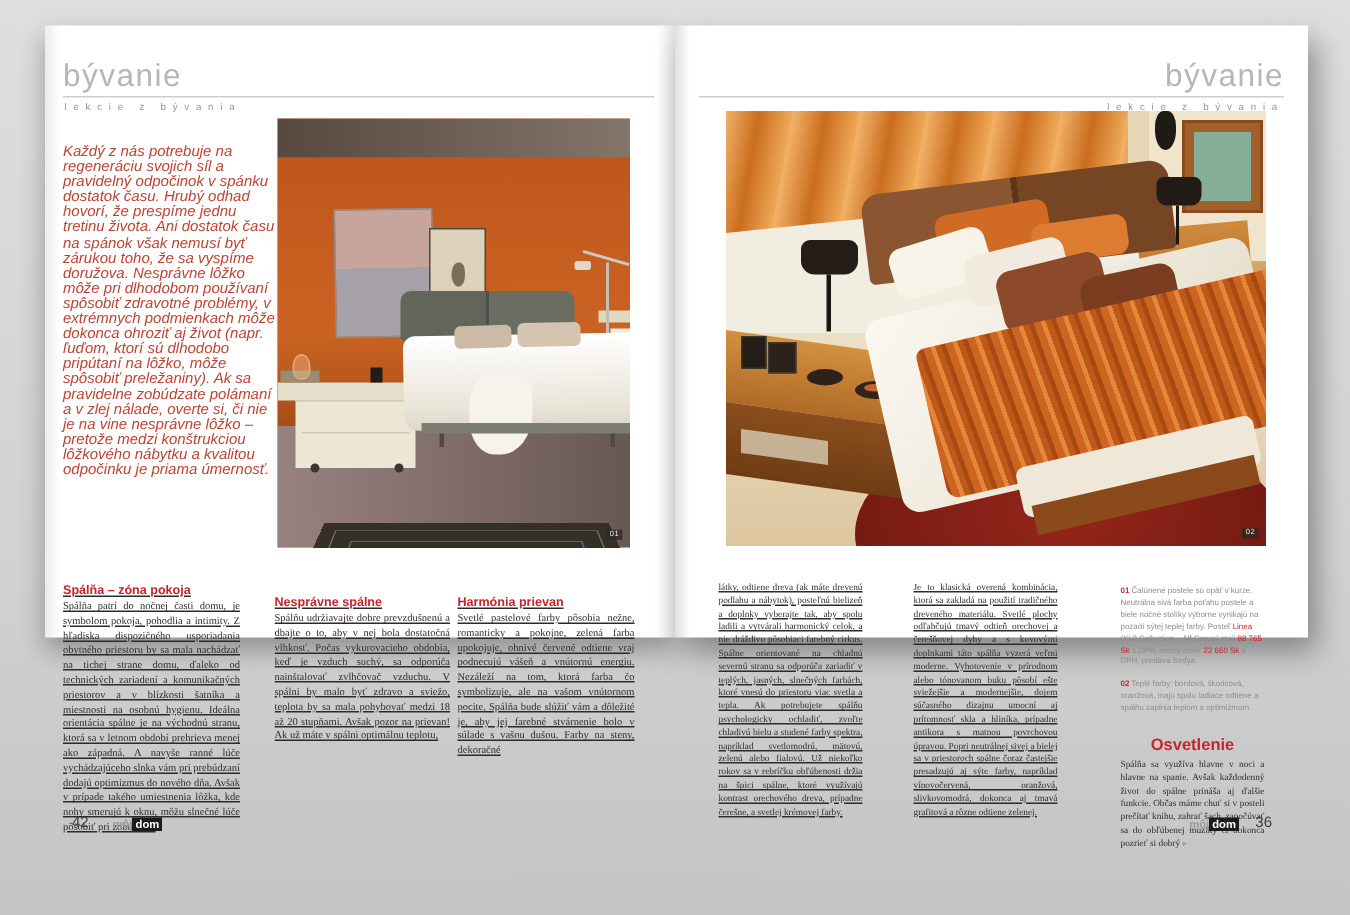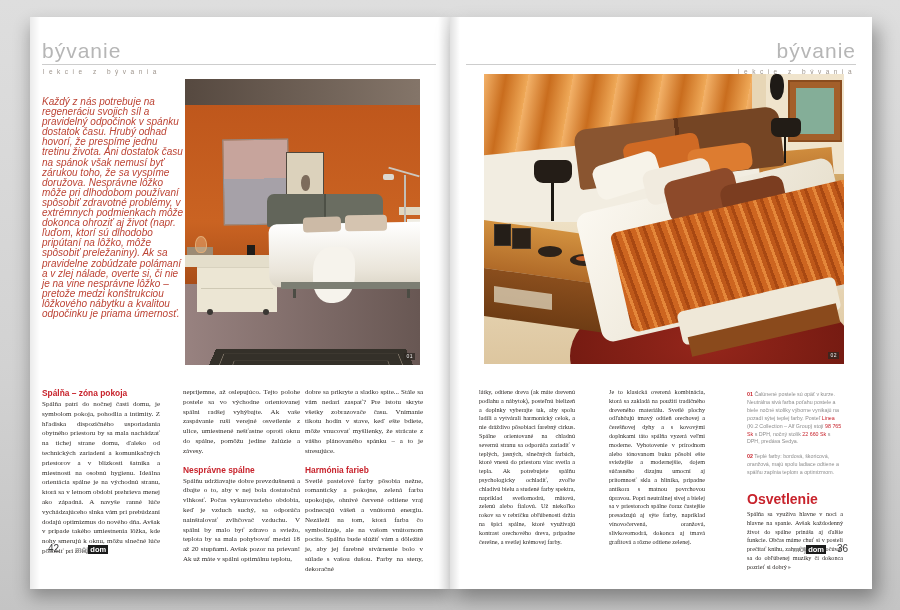--- a/index.html
+++ b/index.html
@@ -1,19 +1,19 @@
 <!DOCTYPE html>
 <html><head>
 <meta charset="utf-8">
 <style>
   html,body{margin:0;padding:0;background:#c9c9c9;}
   .stage{position:relative;width:900px;height:610px;overflow:hidden;
          background:linear-gradient(180deg,#dedede 0%,#d2d2d2 60%,#c4c4c4 100%);
          font-family:"Liberation Sans",sans-serif;}
-  .page{position:absolute;top:17px;height:572px;background:#fff;}
+  .page{position:absolute;top:17px;height:408px;background:#fff;}
   .page.left{left:30px;width:420px;box-shadow:0 8px 16px rgba(0,0,0,.30);}
   .page.right{left:450px;width:422px;box-shadow:6px 10px 18px rgba(0,0,0,.35);}
   .gutter-l{position:absolute;right:0;top:0;bottom:0;width:12px;
             background:linear-gradient(90deg,rgba(0,0,0,0),rgba(0,0,0,.10));}
   .gutter-r{position:absolute;left:0;top:0;bottom:0;width:10px;
             background:linear-gradient(90deg,rgba(0,0,0,.12),rgba(0,0,0,0));}
   .edge-l{position:absolute;left:0;top:0;bottom:0;width:10px;
             background:linear-gradient(90deg,rgba(0,0,0,.08),rgba(0,0,0,0));}
 
   .mag-title{position:absolute;top:22px;font-size:21px;line-height:23px;color:#b6b6b6;letter-spacing:1px;}
@@ -23,33 +23,33 @@
   .page.left .hrule{left:12px;right:14px;}
   .page.right .hrule{left:16px;right:16px;}
   .mag-sub{position:absolute;top:51px;font-size:6.5px;letter-spacing:4.5px;color:#9d948c;}
   .page.left .mag-sub{left:13px;}
   .page.right .mag-sub{right:16px;text-align:right;}
 
   .intro{position:absolute;left:12px;top:80px;width:143px;font-style:italic;
          font-size:10px;line-height:10.1px;color:#bc4334;}
 
   .bodycol{position:absolute;top:371px;font-family:"Liberation Serif",serif;
-           color:#2e2a27;text-align:justify;}
+           color:#2e2a27;text-align:justify;text-decoration:underline;}
   .page.left .bodycol{width:118px;font-size:7px;line-height:9.8px;}
   .page.right .bodycol{width:96px;font-size:6.2px;line-height:8.8px;}
   .colhead{font-family:"Liberation Sans",sans-serif;font-weight:bold;color:#c8232c;
            font-size:8.4px;line-height:10px;margin:0 0 2px 0;text-align:left;}
   .colhead.mt{margin-top:8px;}
   .bodycol p{margin:0;}
   .capcol{position:absolute;left:297px;top:374px;width:96px;}
   .caption{font-size:5.3px;line-height:7.9px;color:#8d8d8d;margin:0 0 7px 0;text-align:left;}
   .cap-num{color:#c8232c;font-weight:bold;}
   .cap-red{color:#c8232c;}
   .osv-head{font-family:"Liberation Sans",sans-serif;font-weight:bold;color:#c8232c;
-            font-size:14px;margin:14px 0 3px 0;}
+            font-size:11px;margin:14px 0 3px 0;text-align:center;}
   .osv-body{font-family:"Liberation Serif",serif;font-size:6.2px;line-height:8.8px;
             color:#2e2a27;text-align:justify;margin:0;}
   .more{color:#9a9a9a;font-size:6px;}
 
   .footer-no{position:absolute;top:526px;font-size:10px;color:#3c3c3c;}
   .logo{position:absolute;top:528px;font-size:7.5px;font-weight:bold;line-height:9px;white-space:nowrap;}
   .logo .moj{color:#9a9a9a;}
   .logo .dom{color:#fff;background:#1b1b1b;padding:0 2px;}
 
   
@@ -193,27 +193,25 @@
 
       </div>
       <div class="photo-label">01</div>
     </div>
 
     <div class="bodycol" style="left:12px;">
       <h4 class="colhead">Spálňa – zóna pokoja</h4>
       <p>Spálňa patrí do nočnej časti domu, je symbolom pokoja, pohodlia a intimity. Z hľadiska dispozičného usporiadania obytného priestoru by sa mala nachádzať na tichej strane domu, ďaleko od technických zariadení a komunikačných priestorov a v blízkosti šatníka a miestnosti na osobnú hygienu. Ideálna orientácia spálne je na východnú stranu, ktorá sa v letnom období prehrieva menej ako západná. A navyše ranné lúče vychádzajúceho slnka vám pri prebúdzaní dodajú optimizmus do nového dňa. Avšak v prípade takého umiestnenia lôžka, kde nohy smerujú k oknu, môžu slnečné lúče pôsobiť pri zobúdzaní</p>
     </div>
     <div class="bodycol" style="left:153px;width:117px;">
-      <p>nepríjemne, až oslepujúco. Tejto polohe postele sa vo východne orientovanej spálni radšej vyhýbajte. Ak vaše zaspávanie ruší verejné osvetlenie z ulice, umiestnené nešťastne oproti oknu do spálne, pomôžu jedine žalúzie a závesy.</p>
       <h4 class="colhead mt">Nesprávne spálne</h4>
       <p>Spálňu udržiavajte dobre prevzdušnenú a dbajte o to, aby v nej bola dostatočná vlhkosť. Počas vykurovacieho obdobia, keď je vzduch suchý, sa odporúča nainštalovať zvlhčovač vzduchu. V spálni by malo byť zdravo a sviežo, teplota by sa mala pohybovať medzi 18 až 20 stupňami. Avšak pozor na prievan! Ak už máte v spálni optimálnu teplotu,</p>
     </div>
     <div class="bodycol" style="left:275px;">
-      <p>dobre sa prikryte a sladko spite... Stále sa vám nedarí zaspať? Pre istotu skryte všetky zobrazovače času. Vnímanie tikotu hodín v stave, keď ešte bdiete, môže vnucovať myšlienky, že strácate z vášho plánovaného spánku – a to je stresujúce.</p>
-      <h4 class="colhead mt">Harmónia farieb</h4>
+      <h4 class="colhead mt">Harmónia prievan</h4>
       <p>Svetlé pastelové farby pôsobia nežne, romanticky a pokojne, zelená farba upokojuje, ohnivé červené odtiene vraj podnecujú vášeň a vnútornú energiu. Nezáleží na tom, ktorá farba čo symbolizuje, ale na vašom vnútornom pocite. Spálňa bude slúžiť vám a dôležité je, aby jej farebné stvárnenie bolo v súlade s vašou dušou. Farby na steny, dekoračné</p>
     </div>
 
     <div class="footer-no" style="left:18px;">42</div>
     <div class="logo" style="left:45px;"><span class="moj">môj</span><span class="dom">dom</span></div>
 
     <div class="gutter-l"></div>
   </div>
 
   <div class="page right">

